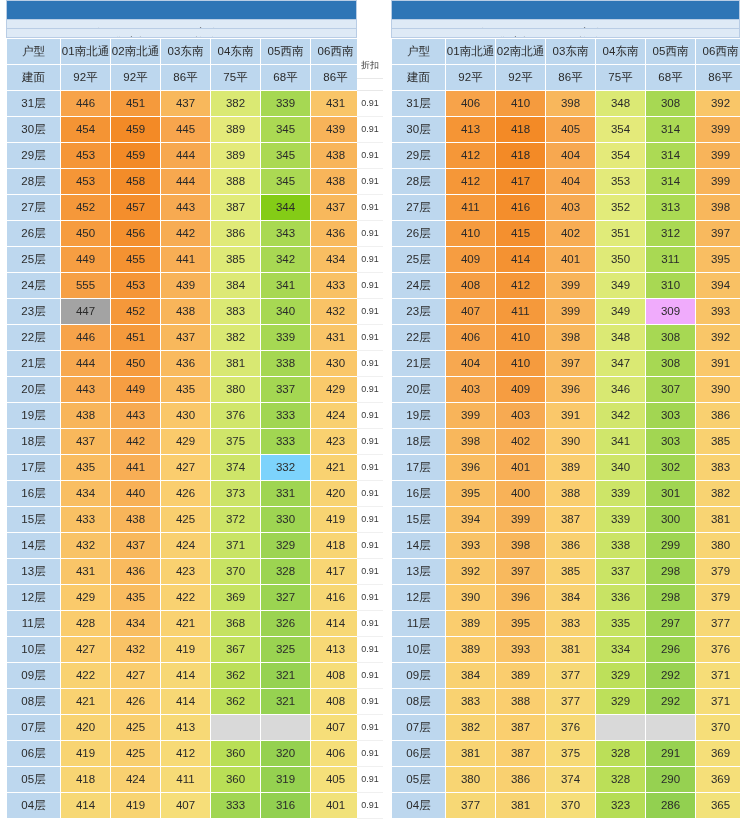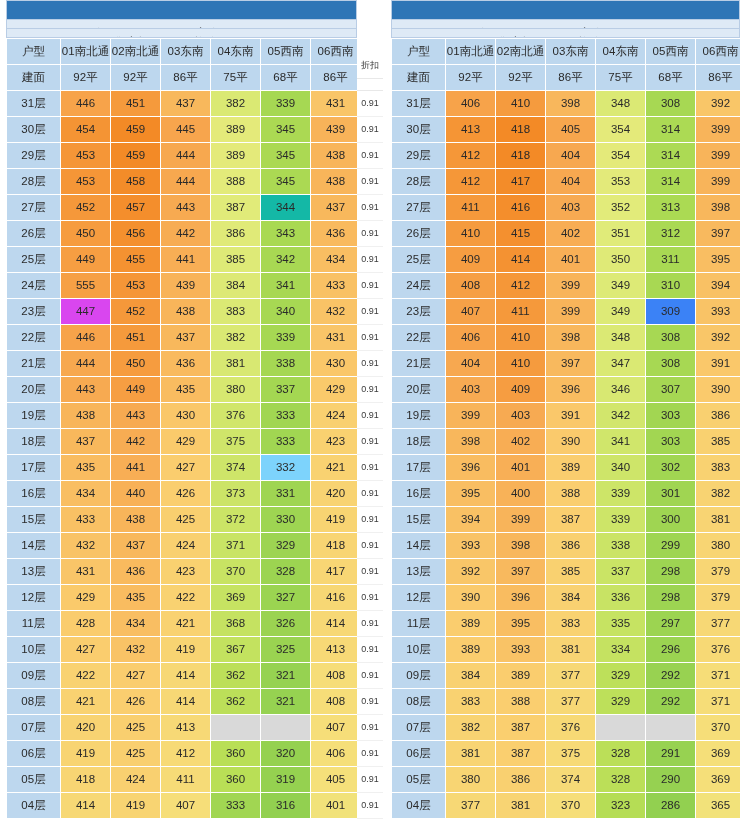--- a/index.html
+++ b/index.html
@@ -212,21 +212,21 @@
             <td style="background: rgb(227, 235, 122);">388</td>
             <td style="background: rgb(171, 217, 83);">345</td>
             <td style="background: rgb(248, 181, 90);">438</td>
           </tr>
           <tr>
             <td class="floor">27层</td>
             <td style="background: rgb(245, 152, 58);">452</td>
             <td style="background: rgb(244, 142, 44);">457</td>
             <td style="background: rgb(247, 170, 81);">443</td>
             <td style="background: rgb(225, 235, 121);">387</td>
-            <td style="background: #14b8a6;">344</td>
+            <td style="background: #84cc16;">344</td>
             <td style="background: rgb(248, 184, 92);">437</td>
           </tr>
           <tr>
             <td class="floor">26层</td>
             <td style="background: rgb(246, 156, 63);">450</td>
             <td style="background: rgb(244, 144, 46);">456</td>
             <td style="background: rgb(247, 172, 83);">442</td>
             <td style="background: rgb(224, 234, 120);">386</td>
             <td style="background: rgb(169, 217, 83);">343</td>
             <td style="background: rgb(249, 186, 94);">436</td>
@@ -244,21 +244,21 @@
             <td class="floor">24层</td>
             <td style="background: rgb(246, 160, 69);">555</td>
             <td style="background: rgb(245, 150, 55);">453</td>
             <td style="background: rgb(248, 179, 89);">439</td>
             <td style="background: rgb(221, 233, 117);">384</td>
             <td style="background: rgb(168, 216, 83);">341</td>
             <td style="background: rgb(249, 193, 100);">433</td>
           </tr>
           <tr>
             <td class="floor">23层</td>
-            <td style="background: #d946ef;">447</td>
+            <td style="background: #a3a3a3;">447</td>
             <td style="background: rgb(245, 152, 58);">452</td>
             <td style="background: rgb(248, 181, 90);">438</td>
             <td style="background: rgb(219, 233, 116);">383</td>
             <td style="background: rgb(167, 216, 83);">340</td>
             <td style="background: rgb(249, 195, 102);">432</td>
           </tr>
           <tr>
             <td class="floor">22层</td>
             <td style="background: rgb(247, 163, 74);">446</td>
             <td style="background: rgb(245, 154, 60);">451</td>
@@ -577,21 +577,21 @@
             <td style="background: rgb(221, 234, 118);">349</td>
             <td style="background: rgb(168, 216, 83);">310</td>
             <td style="background: rgb(249, 193, 100);">394</td>
           </tr>
           <tr>
             <td class="floor">23层</td>
             <td style="background: rgb(246, 161, 71);">407</td>
             <td style="background: rgb(245, 153, 59);">411</td>
             <td style="background: rgb(248, 180, 90);">399</td>
             <td style="background: rgb(221, 234, 118);">349</td>
-            <td style="background: #3b82f6;">309</td>
+            <td style="background: #f0abfc;">309</td>
             <td style="background: rgb(249, 195, 102);">393</td>
           </tr>
           <tr>
             <td class="floor">22层</td>
             <td style="background: rgb(247, 163, 74);">406</td>
             <td style="background: rgb(245, 155, 62);">410</td>
             <td style="background: rgb(248, 183, 92);">398</td>
             <td style="background: rgb(219, 233, 116);">348</td>
             <td style="background: rgb(167, 216, 83);">308</td>
             <td style="background: rgb(249, 198, 104);">392</td>

